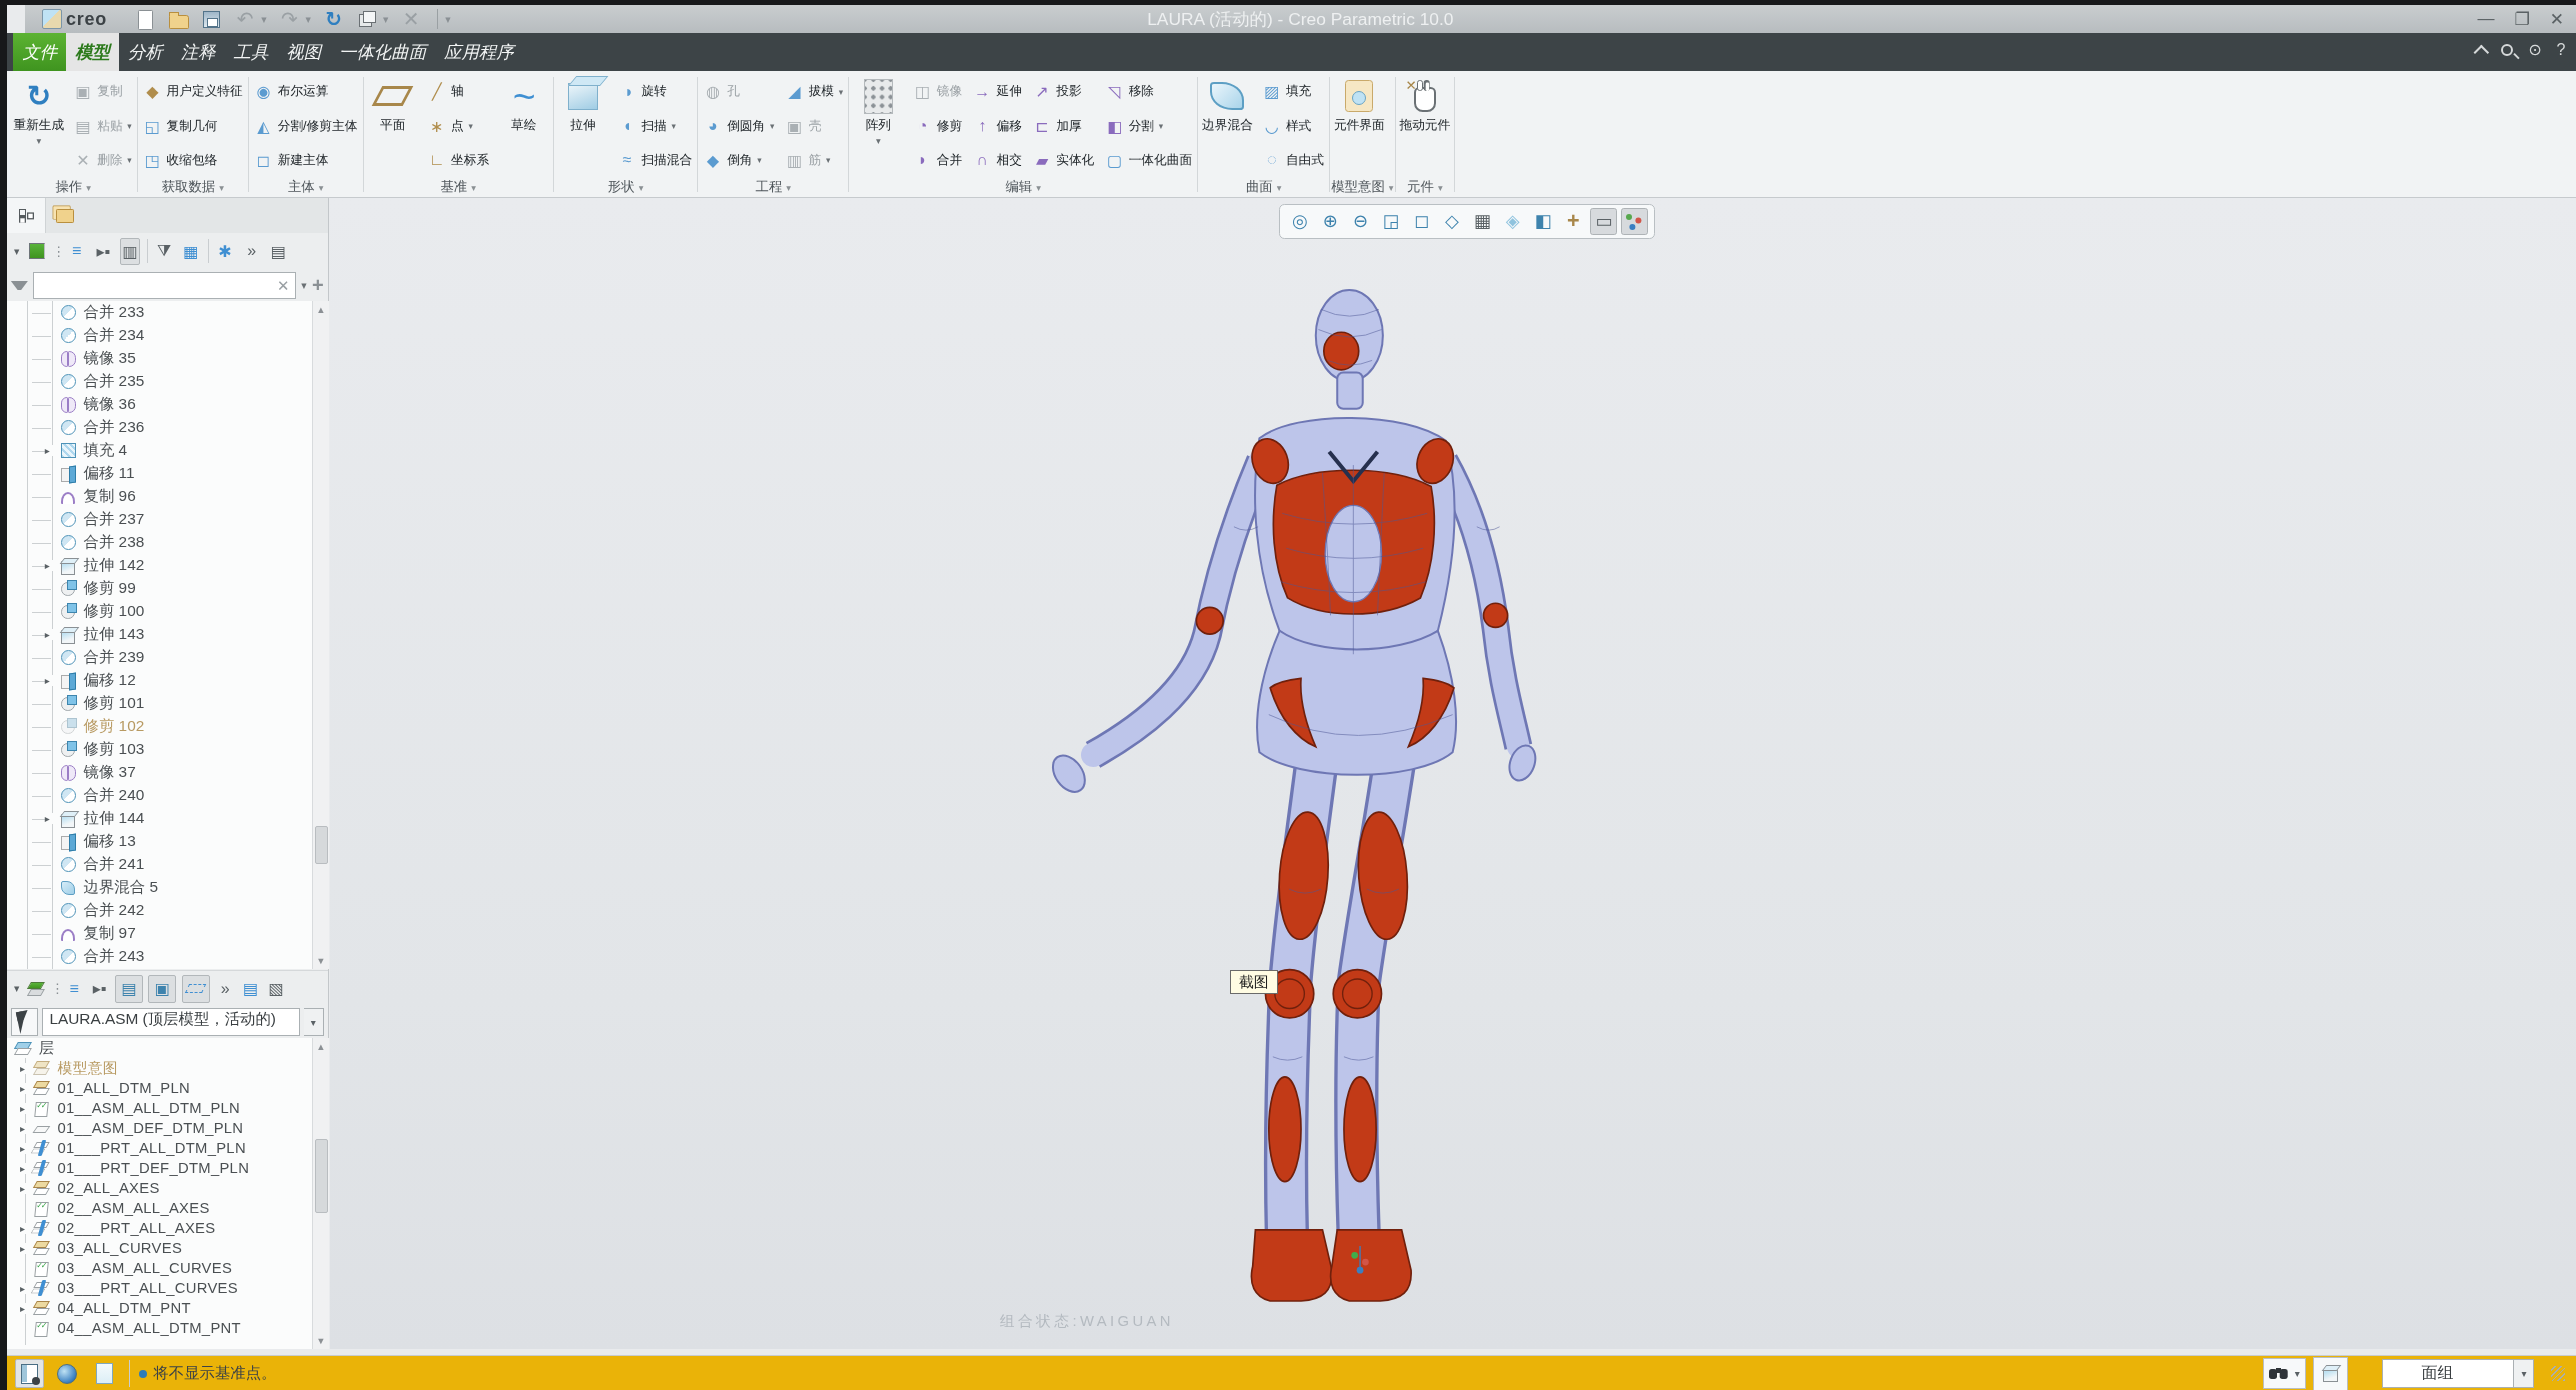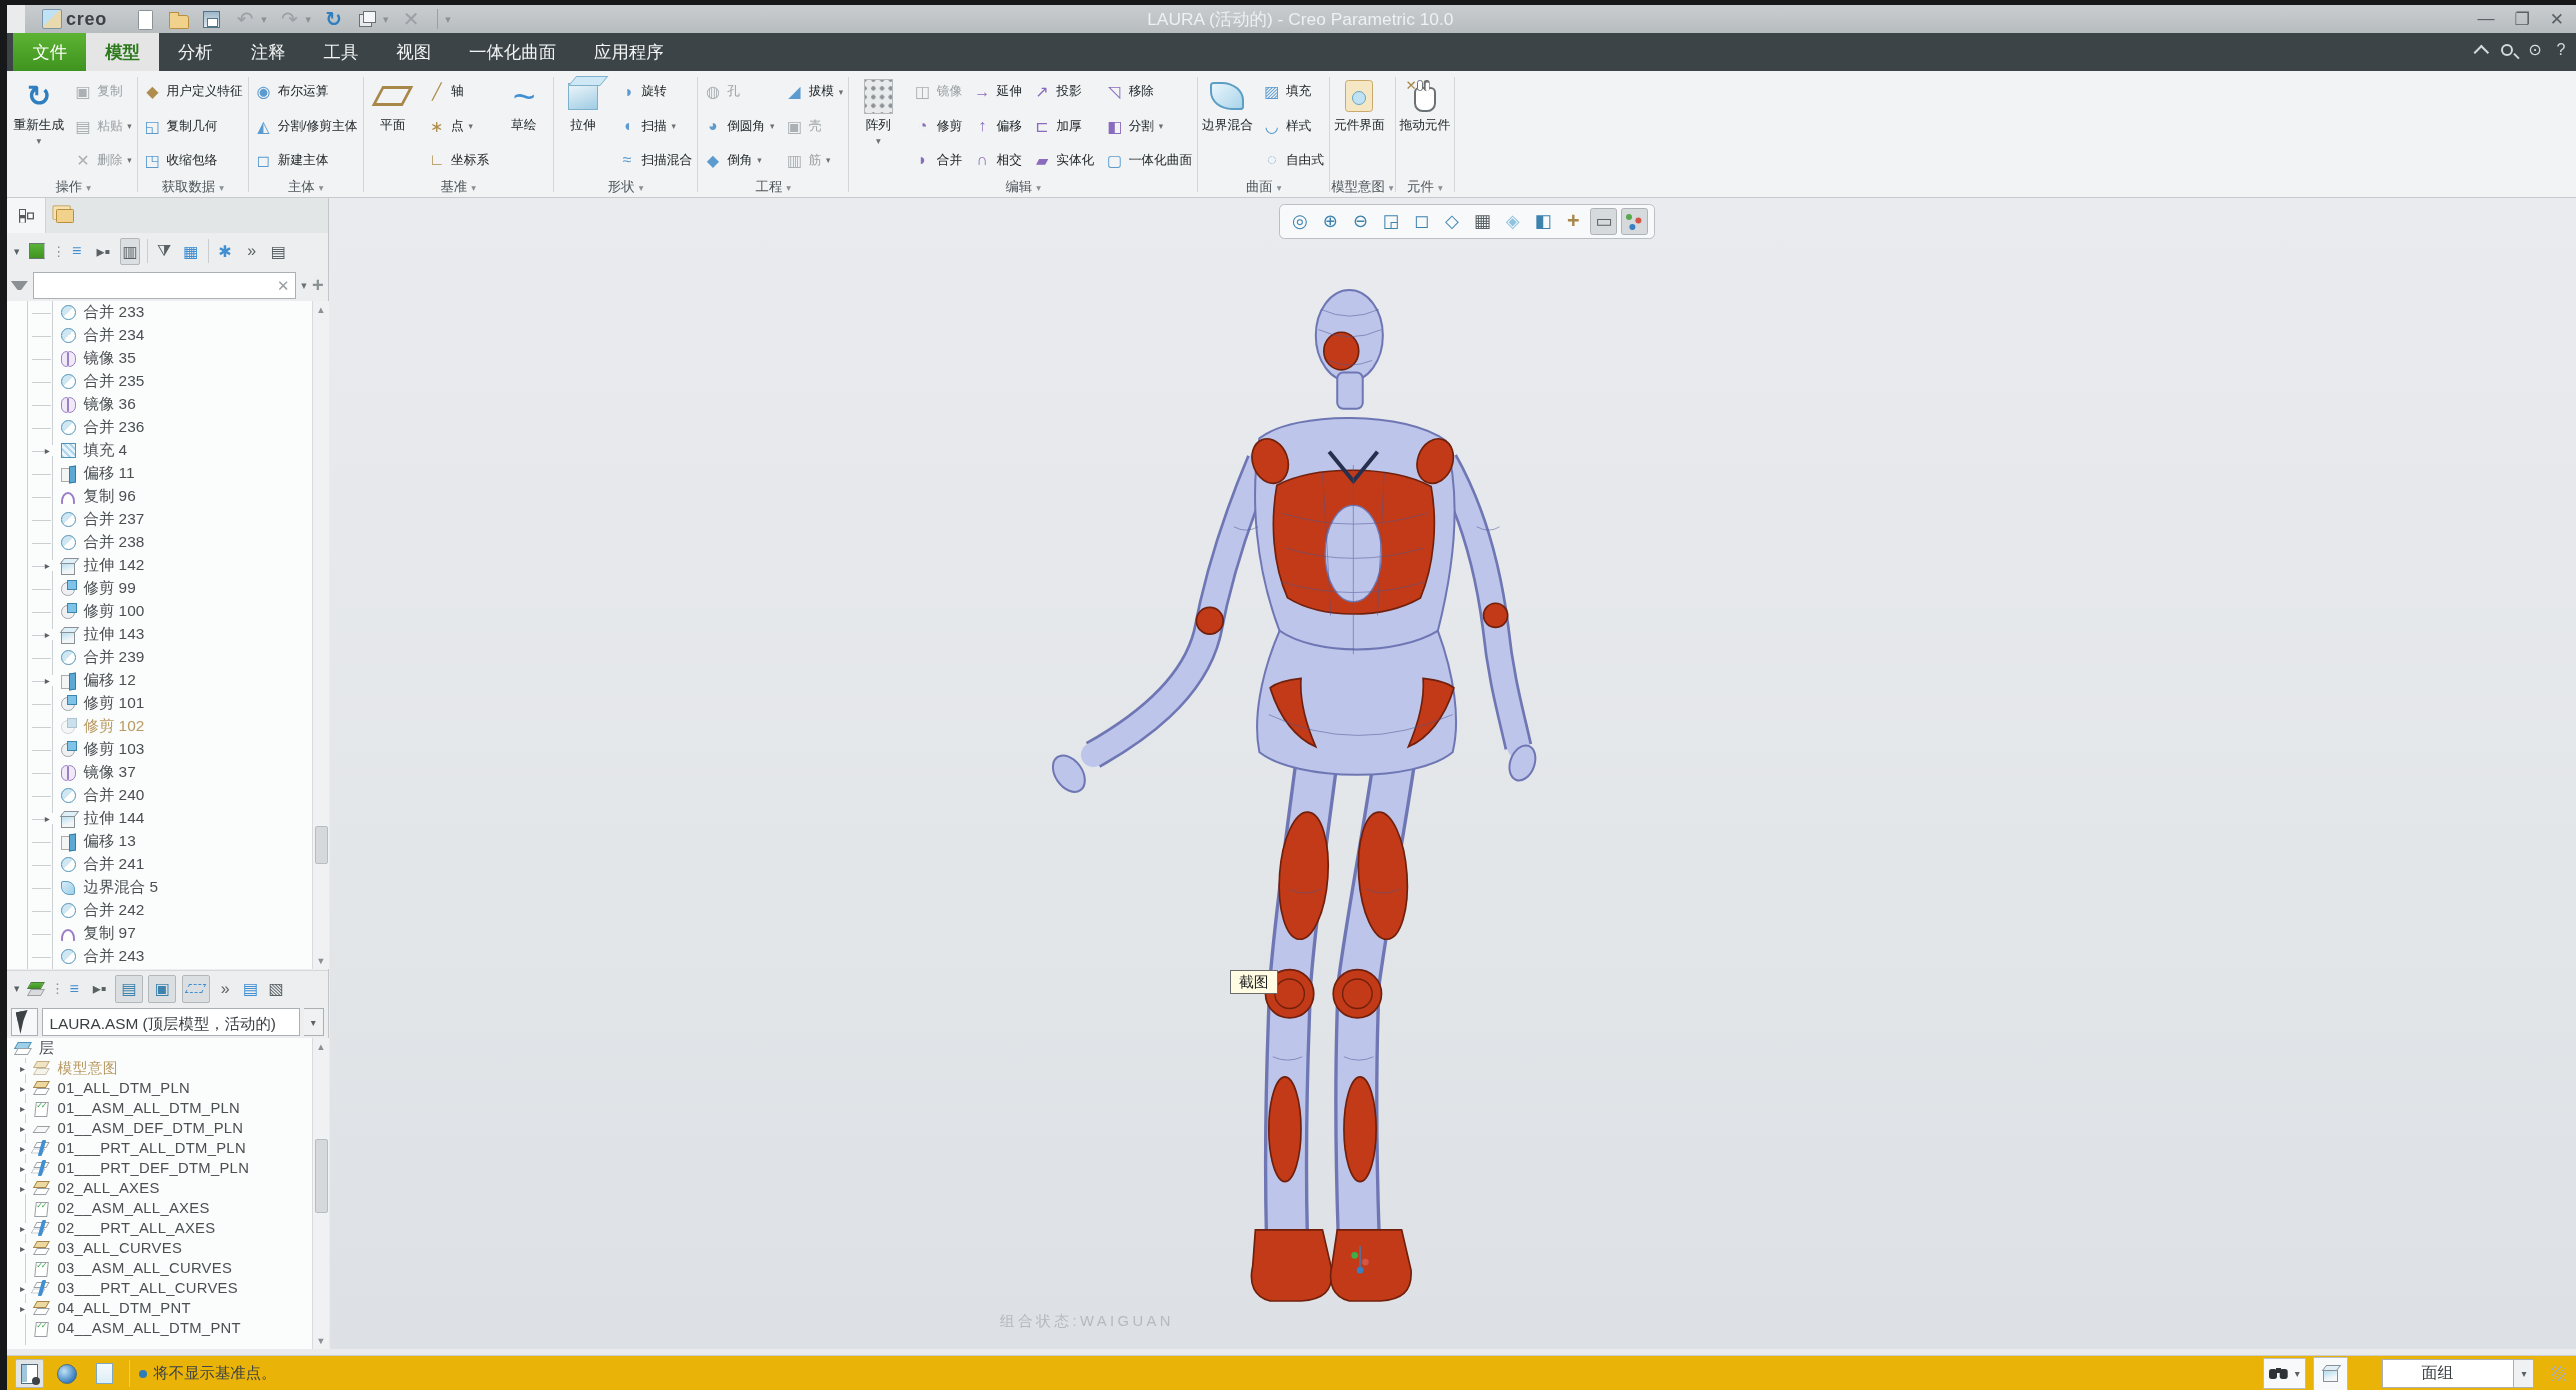--- a/index.html
+++ b/index.html
@@ -23,21 +23,21 @@
   .qi-regen{color:#2f7fc0;font-weight:bold;}
   .qi-windows::before{content:"";position:absolute;left:2.7px;top:5.4px;width:10.7px;height:10.7px;border:1.3px solid #6a7074;background:#e6e9ea;}
   .qi-windows::after{content:"";position:absolute;left:6.7px;top:2px;width:10.7px;height:10.7px;border:1.3px solid #6a7074;background:#f4f6f7;}
   .qa .dd{font-size:10.7px;color:#8a9094;margin-left:-6.7px;}
   .qa .vsep{width:0.7px;height:20px;background:#9aa0a3;margin:0 2.7px;}
   .title-text{position:absolute;left:0;right:0;top:0;height:28px;line-height:28px;text-align:center;color:#eef0f1;font-size:17.4px;pointer-events:none;}
   .winbtns{position:absolute;right:12px;top:0;height:28px;display:flex;align-items:center;gap:20px;font-size:17px;color:#5a6164;}
 
   
   .tabbar{position:absolute;left:0;top:28px;right:0;height:38px;background:#3d4447;display:flex;align-items:stretch;padding-left:6.7px;}
-  .tab{display:flex;align-items:center;padding:0 19px;font-size:17.4px;color:#f2f4f4;cursor:default;}
+  .tab{display:flex;align-items:center;padding:0 9px;font-size:17.4px;color:#f2f4f4;cursor:default;font-style:italic;}
   .tab.filetab{background:linear-gradient(#5cb332,#3f941f);color:#fff;}
   .tab.active{background:#e5e5e5;color:#2c7a1c;font-weight:bold;}
 
   
   .ribbon{position:absolute;left:0;top:66px;right:0;height:127px;background:#f1f3f4;border-bottom:0.7px solid #c6cacd;display:flex;align-items:stretch;padding-left:4px;}
   .rgroup{display:flex;flex-direction:column;}
   .rbody{flex:1;display:flex;align-items:flex-start;padding-top:4px;gap:2.7px;}
   .glabel{height:20px;display:flex;align-items:center;justify-content:center;gap:4px;font-size:13.4px;color:#4e555a;}
   .glabel .gdd{font-size:9.4px;color:#8a9093;}
   .gsep{width:0.7px;background:#d3d7d9;margin:5.4px 1.3px;}
@@ -147,21 +147,21 @@
   .ltools{position:absolute;left:0;top:772px;width:100%;height:36px;display:flex;align-items:center;gap:5.4px;padding:0 4px;background:#eceeef;border-top:0.7px solid #d5d8da;}
   .lt-btn{width:28px;height:28px;display:flex;align-items:center;justify-content:center;font-size:16px;color:#3e83ad;}
   .lt-btn.pressed{background:#dcdfe1;border:0.7px solid #b2b7ba;border-radius:2px;}
   .lt-dashed{width:17.4px;height:9.4px;border:1.3px dashed #3f8fd2;transform:skewX(-25deg);}
   .lay-ic{width:17.4px;height:14.8px;position:relative;flex:none;}
   .lay-ic::before{content:"";position:absolute;left:1.3px;top:0.7px;width:12px;height:4.7px;background:linear-gradient(#59b33a,#3f941f);border:1.3px solid #4c7a38;transform:skewX(-30deg);}
   .lay-ic::after{content:"";position:absolute;left:1.3px;top:7.4px;width:12px;height:4.7px;background:#d9dcde;border:1.3px solid #9aa0a3;transform:skewX(-30deg);}
   .comborow{position:absolute;left:0;top:808px;width:100%;height:32px;display:flex;align-items:center;gap:4px;padding:0 4px;}
   .cursorbox{width:27px;height:28px;border:0.7px solid #aab0b3;background:#f7f8f9;display:flex;align-items:center;justify-content:center;}
   .cursor-glyph{width:0;height:0;border-left:6px solid #3c4246;border-right:6px solid transparent;border-bottom:13.4px solid transparent;border-top:9.4px solid #3c4246;transform:rotate(-12deg);}
-  .combo{flex:1;height:28px;background:#fff;border:0.7px solid #aab0b3;display:flex;align-items:flex-end;padding:0 6.7px;font-size:15.4px;color:#3a3f42;white-space:nowrap;overflow:hidden;}
+  .combo{flex:1;height:28px;background:#fff;border:0.7px solid #aab0b3;display:flex;align-items:flex-start;padding:0 6.7px;font-size:15.4px;color:#3a3f42;white-space:nowrap;overflow:hidden;}
   .combo-dd{width:20px;height:28px;border:0.7px solid #aab0b3;border-left:none;background:#eff1f2;display:flex;align-items:center;justify-content:center;font-size:10px;color:#5a6165;}
   .ltree{position:absolute;left:0;top:840px;width:305px;bottom:0;background:#fbfcfc;overflow:hidden;}
   .lrow{position:relative;height:20px;display:flex;align-items:center;padding-left:13.4px;font-size:14.8px;color:#4a4f52;}
   .lrow .texp{width:13.4px;}
   .lrow .tlabel{margin-left:6.7px;letter-spacing:0.3px;}
   .lrow.dim{color:#b89a62;}
   .lrow.root{font-size:15.4px;padding-left:8px;}
   .lvline{position:absolute;left:18px;width:0.7px;background:#ccd0d2;top:20px;bottom:4px;}
 
   

